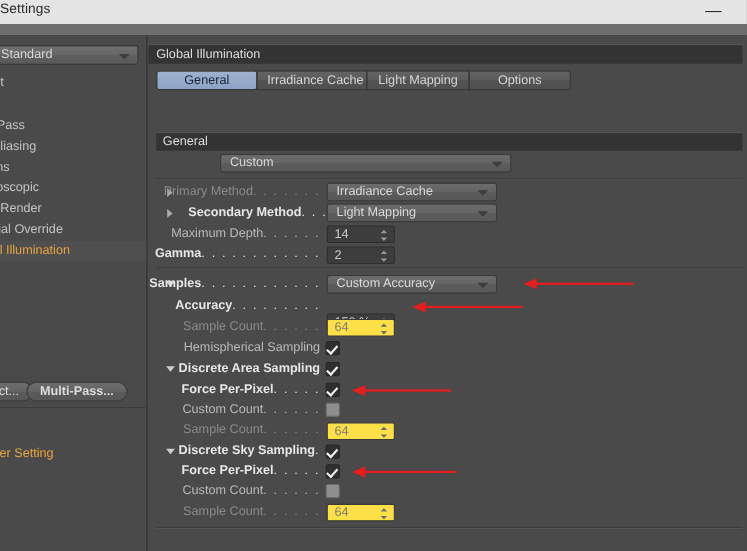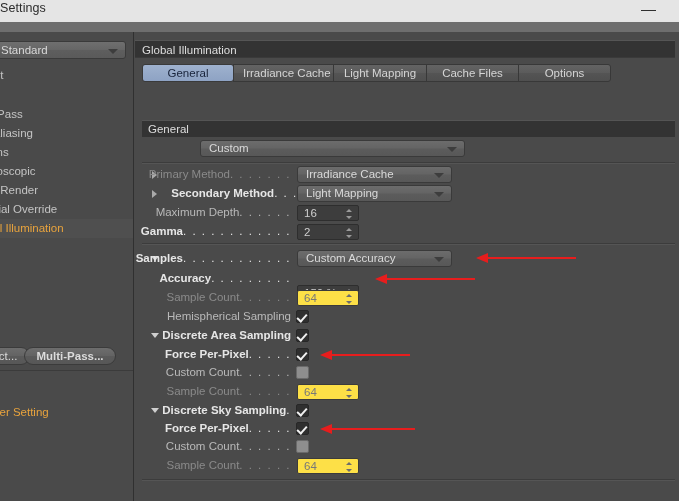--- a/index.html
+++ b/index.html
@@ -275,21 +275,20 @@
     </div>
 
     <div class="panel">
 
       <div class="panel-title">Global Illumination</div>
 
       <div class="tabbar">
         <div class="tab first active" style="width:92px">General</div>
         <div class="tab" style="width:101px">Irradiance Cache</div>
         <div class="tab" style="width:94px">Light Mapping</div>
-        <div class="tab" style="width:93px">Cache Files</div>
         <div class="tab last" style="width:93px">Options</div>
       </div>
 
       <div class="section-head">General</div>
 
       <div class="row" style="top:107px">
         <div class="lbl norm" style="left:0px;width:196px;">Preset</div>
         <div class="dd" style="left:65px;top:1px;width:265px;">
           <span>Custom</span>
           <span class="caret"></span>
@@ -318,21 +317,21 @@
           <span>Light Mapping</span>
           <span class="caret"></span>
         </div>
       </div>
 
       <div class="row" style="top:171px">
         <div class="lbl norm" style="left:0px;width:156px;">
           <span>Maximum Depth</span><span class="dots">. . . . . .</span>
         </div>
         <div class="num" style="left:162px;top:2px;width:62px;">
-          <span>16</span>
+          <span>14</span>
           <span class="spin">
               <b></b>
               <i></i>
             </span>
         </div>
       </div>
 
       <div class="row" style="top:190px">
         <div class="lbl bold" style="left:0px;width:156px;">
           <span>Gamma</span><span class="dots">. . . . . . . . . . . .</span>

